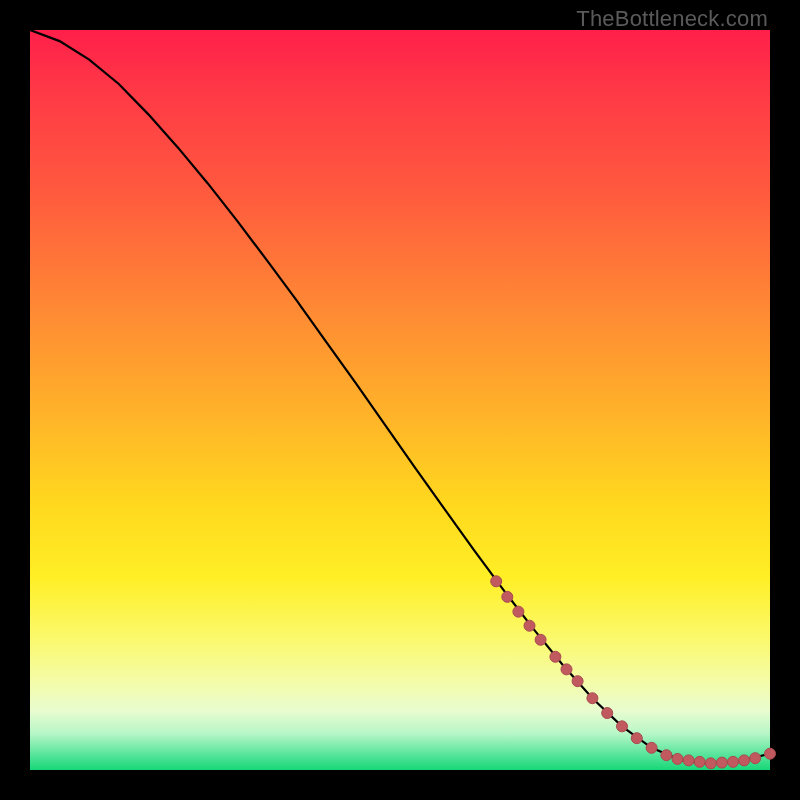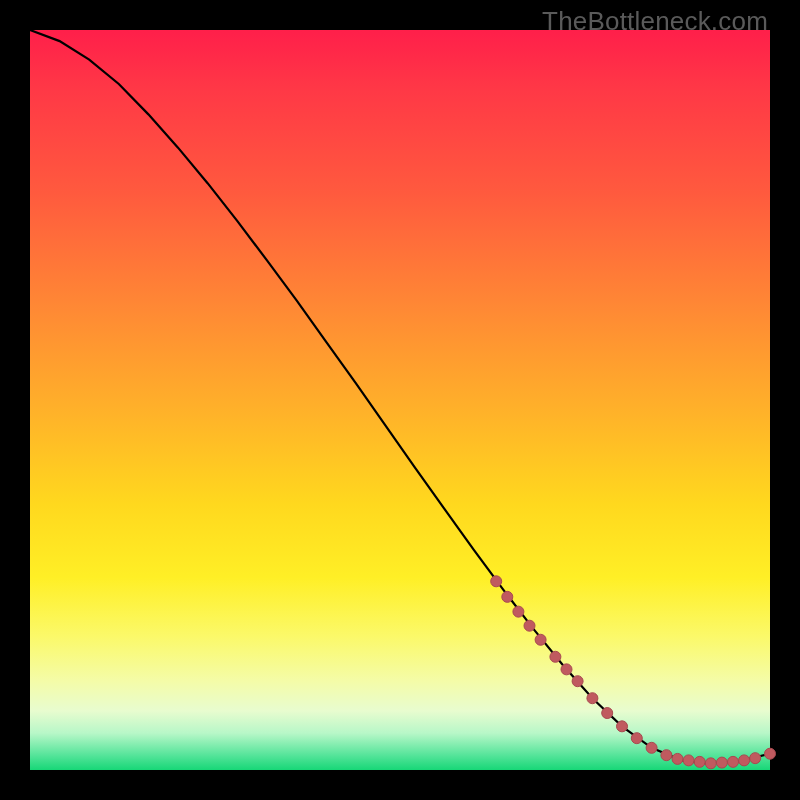--- a/index.html
+++ b/index.html
@@ -50,21 +50,21 @@
     inset: 0;
     width: 100%;
     height: 100%;
     overflow: visible;
   }
   .watermark {
     position: absolute;
     top: 6px;
     right: 32px;
     color: #5a5a5a;
-    font-size: 26px;
+    font-size: 22px;
     letter-spacing: 0.2px;
     user-select: none;
   }
 </style>
 </head>
 <body>
 
 <div class="stage">
   <div class="watermark">TheBottleneck.com</div>
 

